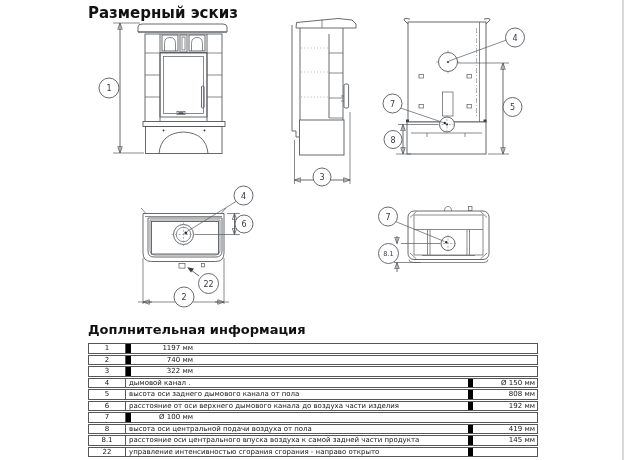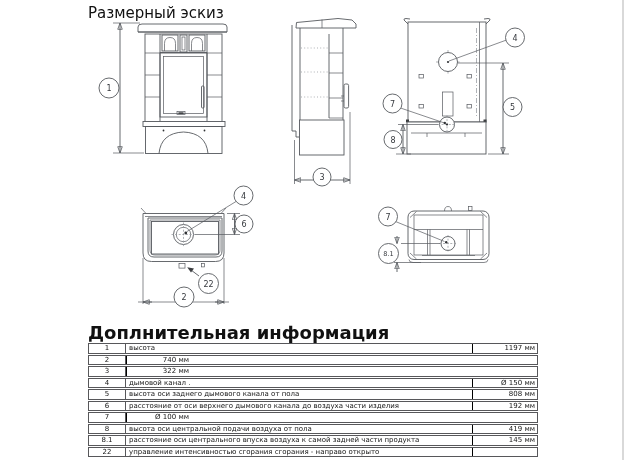--- a/index.html
+++ b/index.html
@@ -1,36 +1,36 @@
 <!DOCTYPE html>
 <html><head>
 <meta charset="utf-8">
 <style>
   html,body{margin:0;padding:0;background:#fff;}
   .page{position:relative;width:624px;height:460px;background:#fff;overflow:hidden;
         border-right:2px solid #d9d9d9;box-sizing:border-box;
         font-family:"DejaVu Sans", sans-serif;}
-  .title{position:absolute;left:88px;top:4px;margin:0;font-size:15px;font-weight:normal;color:#111;}
-  .title2{position:absolute;left:88px;top:322px;margin:0;font-size:18px;font-weight:bold;color:#111;}
+  .title{position:absolute;left:88px;top:4px;margin:0;font-size:15px;font-weight:bold;color:#111;}
+  .title2{position:absolute;left:88px;top:322px;margin:0;font-size:13px;font-weight:bold;color:#111;}
   .sketch{position:absolute;left:0;top:0;}
   .sketch line,.sketch path,.sketch rect,.sketch circle,.sketch ellipse{stroke:#56595e;fill:none;stroke-width:0.9;}
   .sketch .wfill{fill:#ffffff;}
   .sketch .dot{fill:#2f3134;stroke:none;}
   .sketch .dark{fill:#3c3e41;stroke:none;}
   .sketch .thin{stroke-width:0.7;}
   .sketch .hid{stroke:#8d9196;stroke-width:0.7;}
   .sketch text{fill:#34373c;stroke:none;font-family:"DejaVu Sans",sans-serif;font-size:8px;text-anchor:middle;}
   .sketch text.small{font-size:6.6px;}
   .infotable{position:absolute;left:88px;top:343px;width:450px;display:flex;flex-direction:column;gap:1px;
              font-size:7px;color:#141414;}
   .tr{display:flex;height:10.5px;border:1px solid #57575a;box-sizing:border-box;background:#fff;}
   .td{display:flex;align-items:center;overflow:hidden;white-space:nowrap;}
   .td.num{width:36px;justify-content:center;border-right:1px solid #57575a;}
   .td.desc{flex:1;padding-left:3px;}
-  .td.val{width:62px;justify-content:flex-end;padding-right:2px;border-left:1px solid #000000;}
+  .td.val{width:62px;justify-content:flex-end;padding-right:2px;border-left:5px solid #000000;}
 </style>
 </head>
 <body>
 
 <div class="page">
 
   <h1 class="title">Размерный эскиз</h1>
 
   <svg class="sketch" width="624" height="320" viewBox="0 0 624 320" xmlns="http://www.w3.org/2000/svg">
     <defs>
@@ -232,21 +232,20 @@
       <circle cx="388.5" cy="253.5" r="10" class="wfill"></circle>
       <text x="388.5" y="256" class="small">8.1</text>
     </g>
   </svg>
 
   <h2 class="title2">Доплнительная информация</h2>
 
   <div class="infotable">
     <div class="tr">
       <div class="td num">1</div>
-      <div class="td desc">высота</div>
       <div class="td val">1197 мм</div>
     </div>
     <div class="tr">
       <div class="td num">2</div>
       <div class="td val">740 мм</div>
     </div>
     <div class="tr">
       <div class="td num">3</div>
       <div class="td val">322 мм</div>
     </div>

